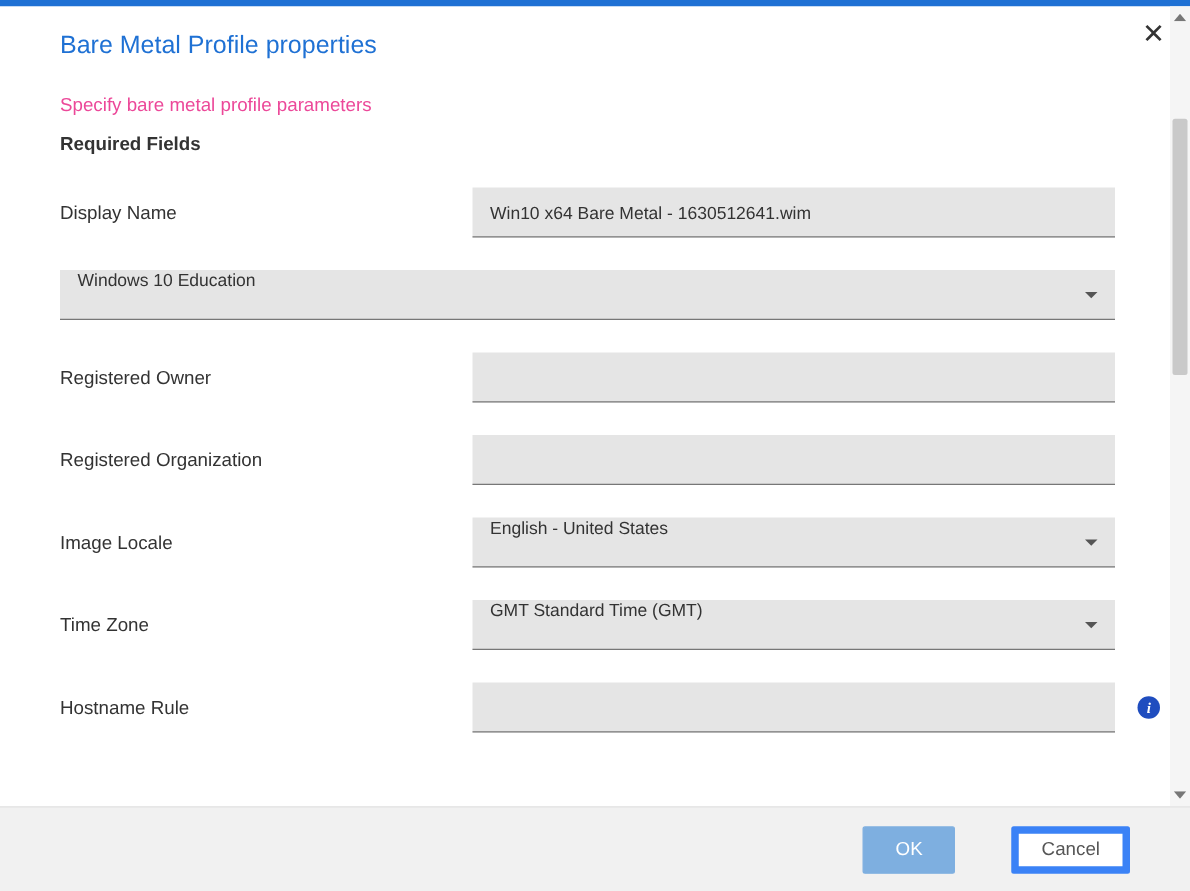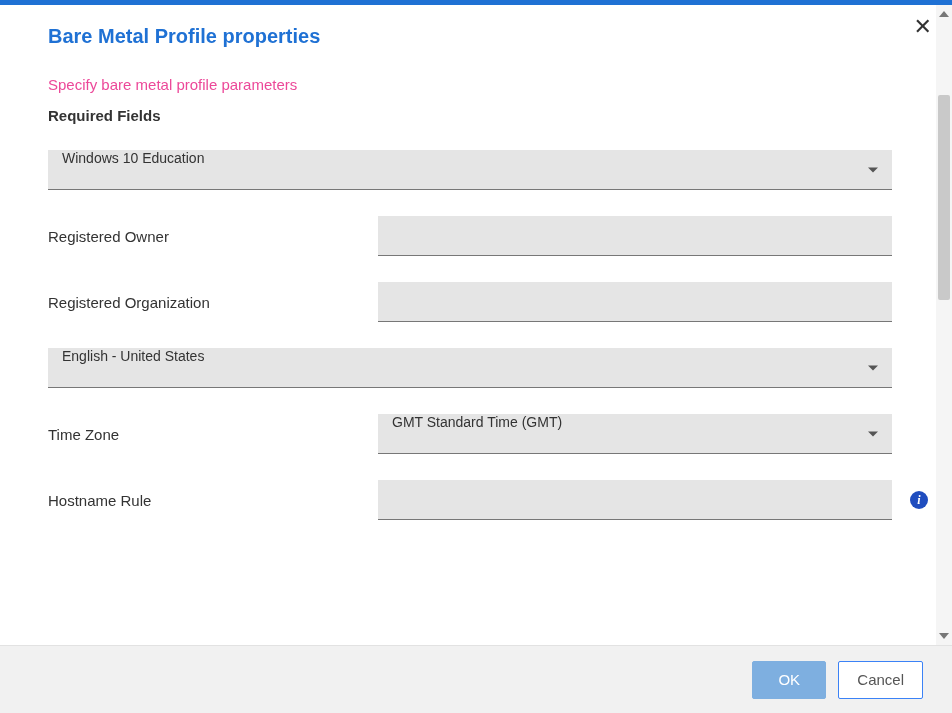--- a/index.html
+++ b/index.html
@@ -38,21 +38,21 @@
       overflow: hidden;
     }
     .scroll-area {
       padding: 20px 60px 20px 48px;
       height: 100%;
       overflow-y: auto;
     }
     .dialog-title {
       color: #1f71d4;
       font-size: 20px;
-      font-weight: 700;
+      font-weight: 400;
       margin-bottom: 28px;
     }
     .subtitle {
       color: #ec4899;
       font-size: 15px;
       margin-bottom: 14px;
     }
     .section-heading {
       font-weight: 700;
       font-size: 15px;
@@ -160,58 +160,65 @@
       position: absolute;
       bottom: 0;
       left: 0;
       right: 0;
       height: 68px;
       background: #f1f1f1;
       border-top: 1px solid #e2e2e2;
       display: flex;
       align-items: center;
       justify-content: flex-end;
-      padding: 0 29px;
+      padding: 0 48px;
       gap: 12px;
     }
     .btn {
       min-width: 74px;
       height: 38px;
       padding: 0 18px;
       font-size: 15px;
       cursor: pointer;
       border-radius: 2px;
       font-family: inherit;
     }
     .btn-primary {
       background: #7eafe0;
       color: #fff;
       border: 1px solid #7eafe0;
     }
     .btn-secondary {
       background: #fff;
       color: #555;
-      border: 1px solid #3b82f6;
+      border: 6px solid #3b82f6;
+      margin-left: 33px;
     }
   </style>
 </head>
 <body>
 
 <div class="top-bar"></div>
 
 <div class="close-x">✕</div>
 
 <div class="content-wrap">
 
   <div class="scroll-area">
 
     <h1 class="dialog-title">Bare Metal Profile properties</h1>
     <div class="subtitle">Specify bare metal profile parameters</div>
     <div class="section-heading">Required Fields</div>
 
+    <div class="field-row">
+      <div class="field-label">Display Name</div>
+      <div class="field-control">
+        <input class="text-input" type="text" value="Win10 x64 Bare Metal - 1630512641.wim" style="">
+      </div>
+    </div>
 
     <div class="field-row">
       <div class="field-control select-wrap">
         <div class="select-box">Windows 10 Education</div>
         <div class="select-caret"></div>
       </div>
     </div>
 
     <div class="field-row">
       <div class="field-label">Registered Owner</div>
@@ -221,20 +228,21 @@
     </div>
 
     <div class="field-row">
       <div class="field-label">Registered Organization</div>
       <div class="field-control">
         <input class="text-input" type="text" value="" style="">
       </div>
     </div>
 
     <div class="field-row">
+      <div class="field-label">Image Locale</div>
       <div class="field-control select-wrap">
         <div class="select-box">English - United States</div>
         <div class="select-caret"></div>
       </div>
     </div>
 
 
     <div class="field-row">
       <div class="field-label">Time Zone</div>
       <div class="field-control select-wrap">

